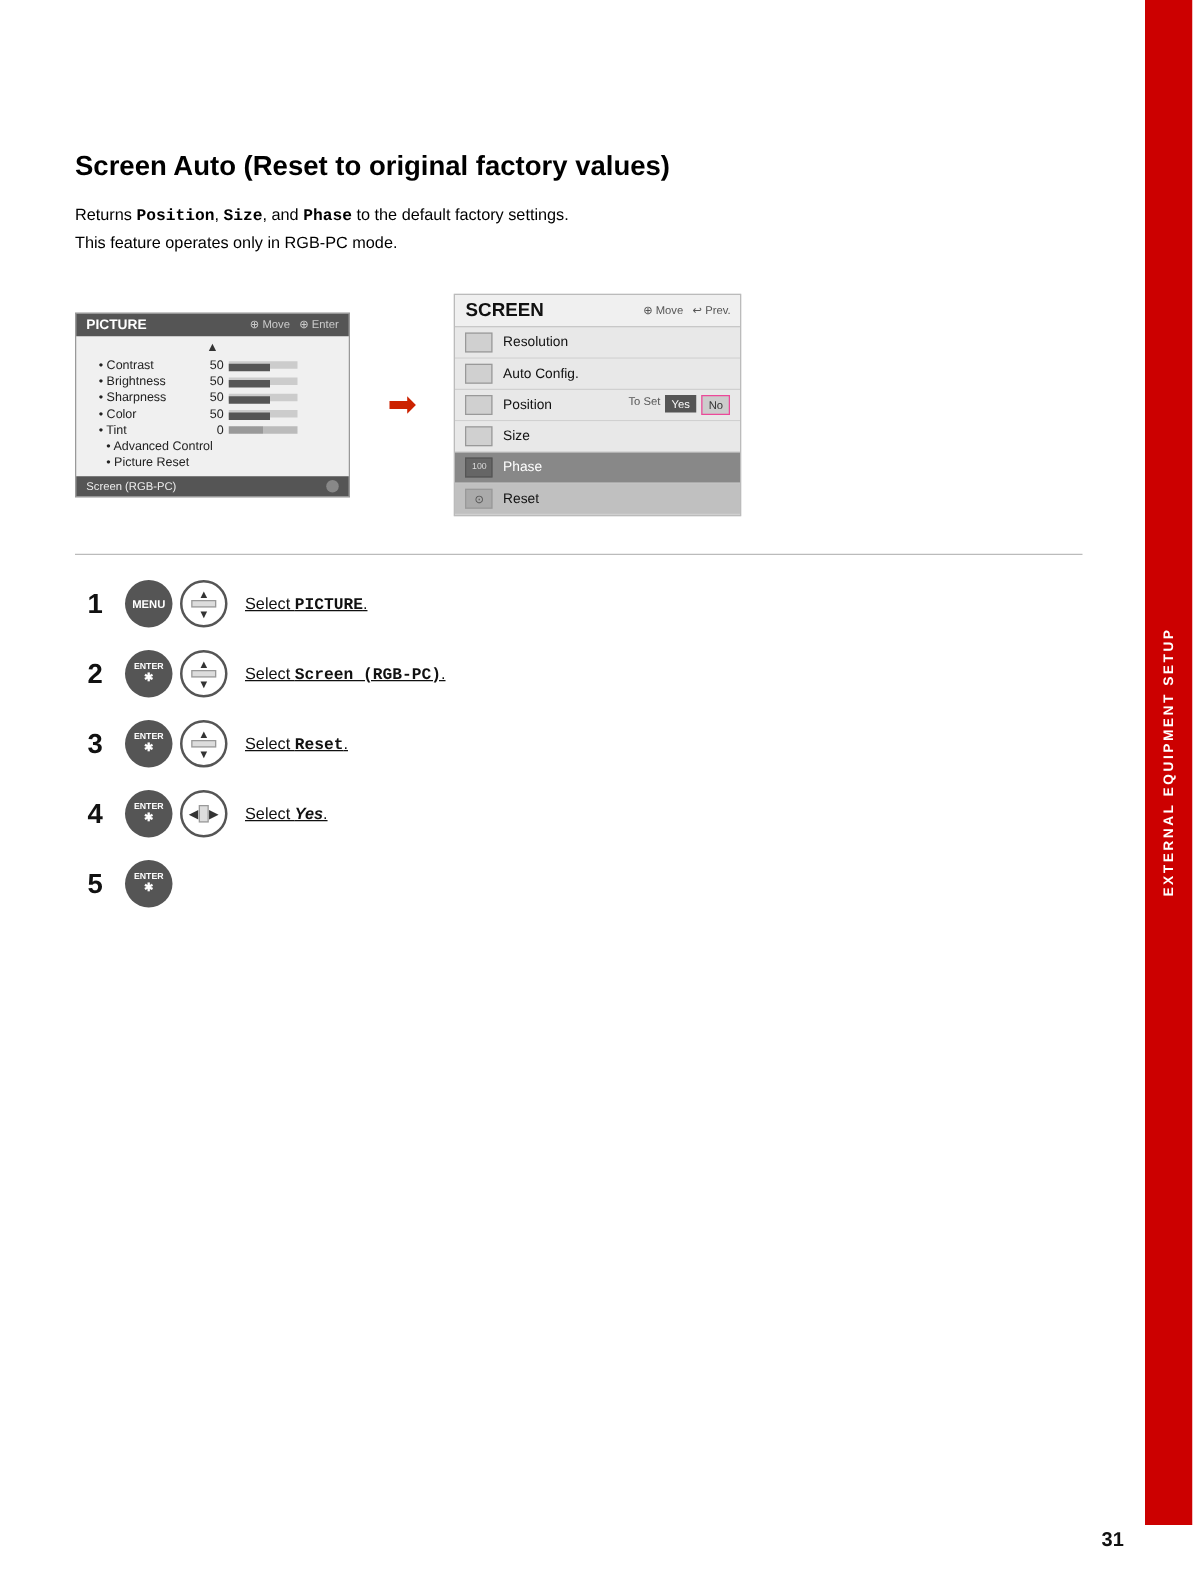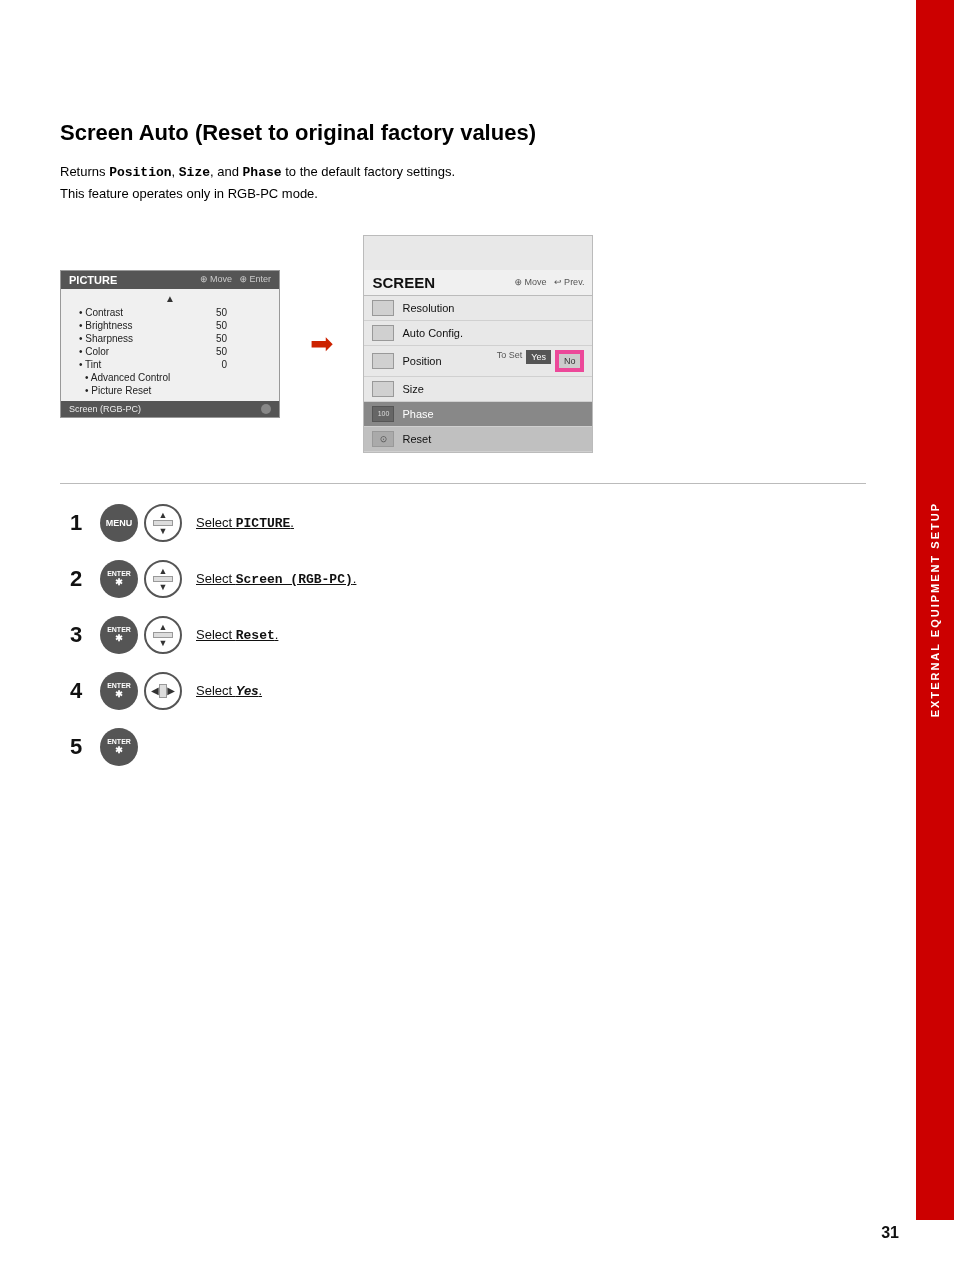--- a/index.html
+++ b/index.html
@@ -98,21 +98,20 @@
       font-size: 10px;
       color: #333;
       margin-bottom: 2px;
     }
     .menu-row {
       display: flex;
       align-items: center;
       padding: 1px 8px 1px 18px;
       font-size: 10px;
       color: #222;
-      gap: 48px;
     }
     .menu-row .label {
       min-width: 80px;
     }
     .menu-row .value {
       min-width: 20px;
       text-align: right;
       margin-right: 4px;
     }
     .bar-track {
@@ -174,21 +173,20 @@
       background: #e8e8e8;
       font-size: 11px;
     }
     .screen-panel-header {
       background: #f0f0f0;
       border-bottom: 1px solid #bbb;
       padding: 4px 8px;
       display: flex;
       justify-content: space-between;
       align-items: center;
-      margin-top: 34px;
     }
     .screen-panel-header .title {
       font-size: 15px;
       font-weight: bold;
       color: #111;
     }
     .screen-panel-header .nav-hint {
       font-size: 9px;
       color: #555;
     }
@@ -230,21 +228,21 @@
       background: #555;
       color: #fff;
       border: none;
       font-size: 9px;
       padding: 2px 5px;
       cursor: pointer;
     }
     .btn-no {
       background: #ccc;
       color: #333;
-      border: 4px solid #ec4899;
+      border: 1px solid #ec4899;
       font-size: 9px;
       padding: 2px 5px;
       cursor: pointer;
     }
     .screen-row-phase {
       background: #888;
       color: #fff;
     }
     .screen-row-phase .screen-row-box {
       background: #666;

